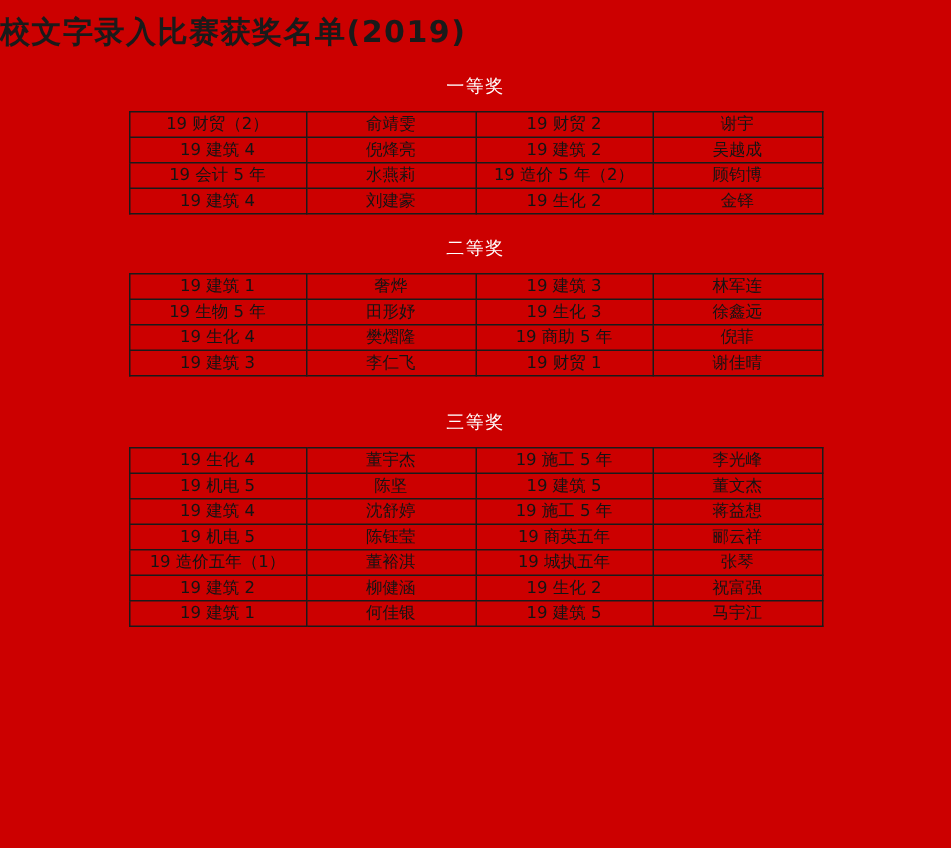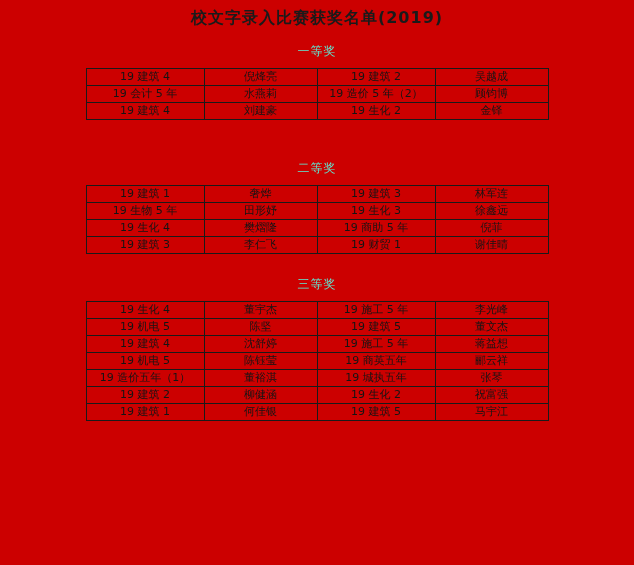--- a/index.html
+++ b/index.html
@@ -9,34 +9,33 @@
   body {
     width: 634px;
     height: 565px;
     background: #cc0000;
     font-family: "DejaVu Sans", "Liberation Sans", sans-serif;
     color: #111111;
     overflow: hidden;
     position: relative;
   }
   .page-title {
-    text-align: center;
-    font-size: 16px;
+    font-size: 20px;
     font-weight: bold;
     color: #1a1a1a;
     padding-top: 8px;
     letter-spacing: 1px;
   }
   .section {
     margin-top: 6px;
   }
   .section-title {
     text-align: center;
     font-size: 12px;
-    color: #5eead4;
+    color: #ffffff;
     margin-bottom: 8px;
     letter-spacing: 1px;
   }
   table.award-table {
     border-collapse: collapse;
     margin: 0 auto;
     width: 450px;
     table-layout: fixed;
   }
   table.award-table td {
@@ -50,32 +49,38 @@
     white-space: nowrap;
     padding: 0 1px;
   }
   table.award-table td.cls {
     width: 115px;
   }
   table.award-table td.nm {
     width: 110px;
   }
   .sect-1 { margin-top: 14px; }
-  .sect-2 { margin-top: 40px; }
+  .sect-2 { margin-top: 14px; }
   .sect-3 { margin-top: 22px; }
 </style>
 </head>
 <body>
 
 <div class="page-title">校文字录入比赛获奖名单(2019)</div>
 
 <div class="section sect-1">
   <div class="section-title">一等奖</div>
   <table class="award-table">
     <tbody>
+      <tr>
+        <td class="cls">19 财贸（2）</td>
+        <td class="nm">俞靖雯</td>
+        <td class="cls">19 财贸 2</td>
+        <td class="nm">谢宇</td>
+      </tr>
       <tr>
         <td class="cls">19 建筑 4</td>
         <td class="nm">倪烽亮</td>
         <td class="cls">19 建筑 2</td>
         <td class="nm">吴越成</td>
       </tr>
       <tr>
         <td class="cls">19 会计 5 年</td>
         <td class="nm">水燕莉</td>
         <td class="cls">19 造价 5 年（2）</td>

